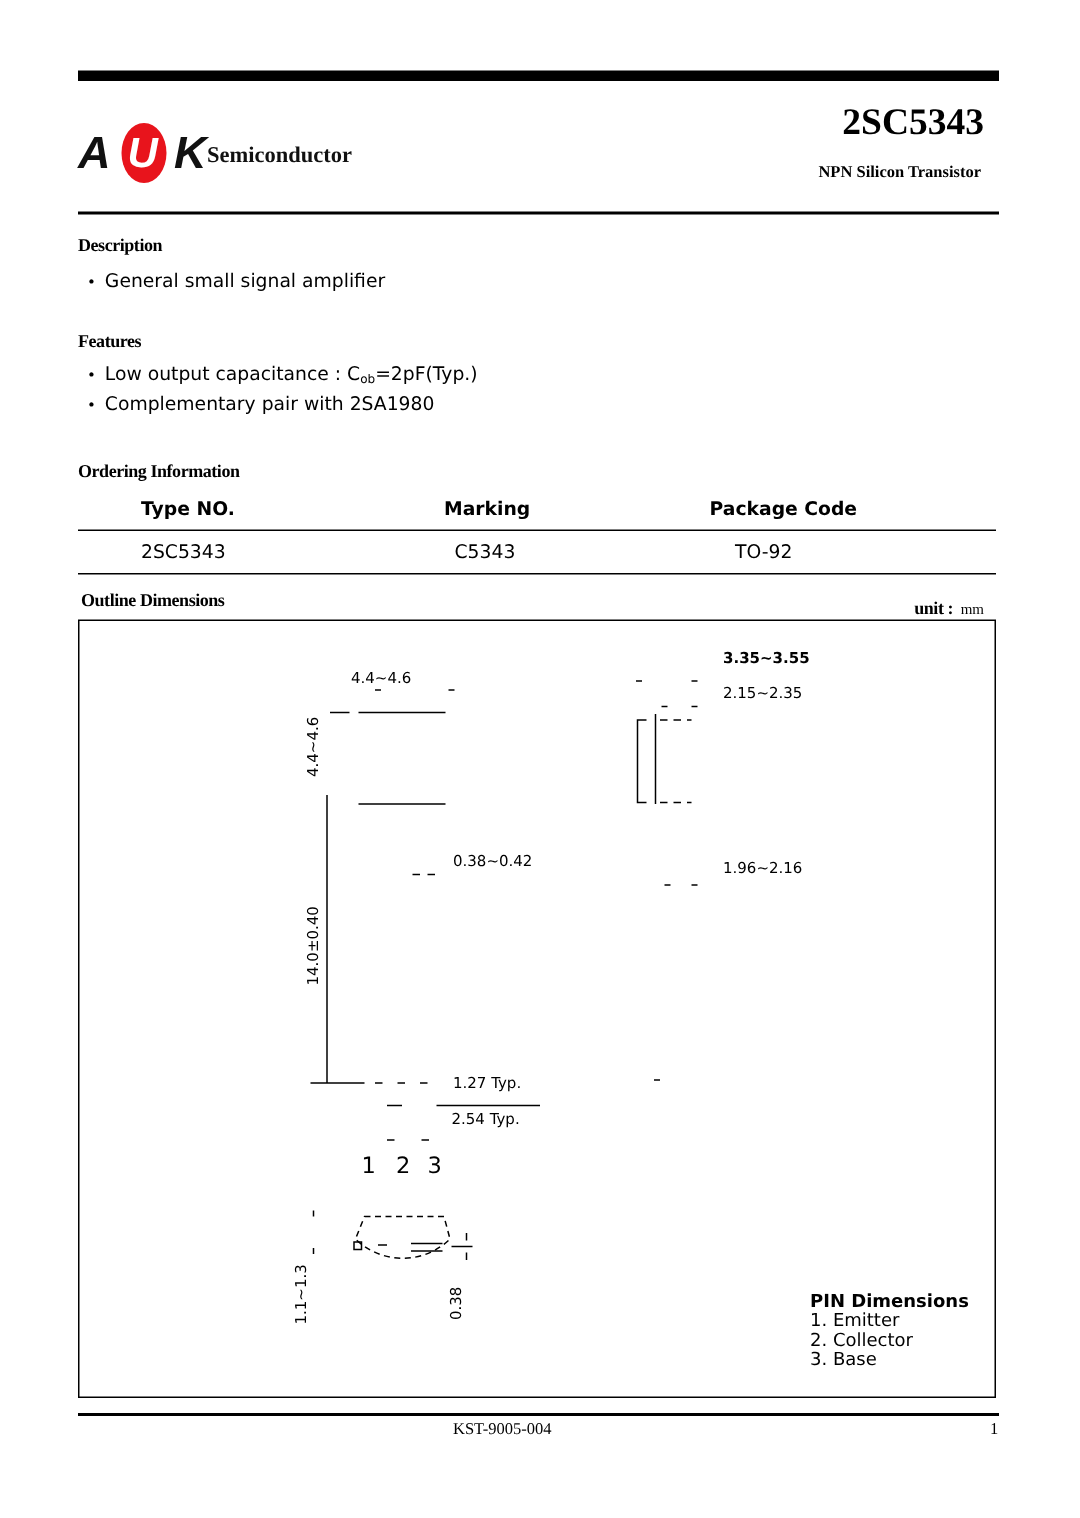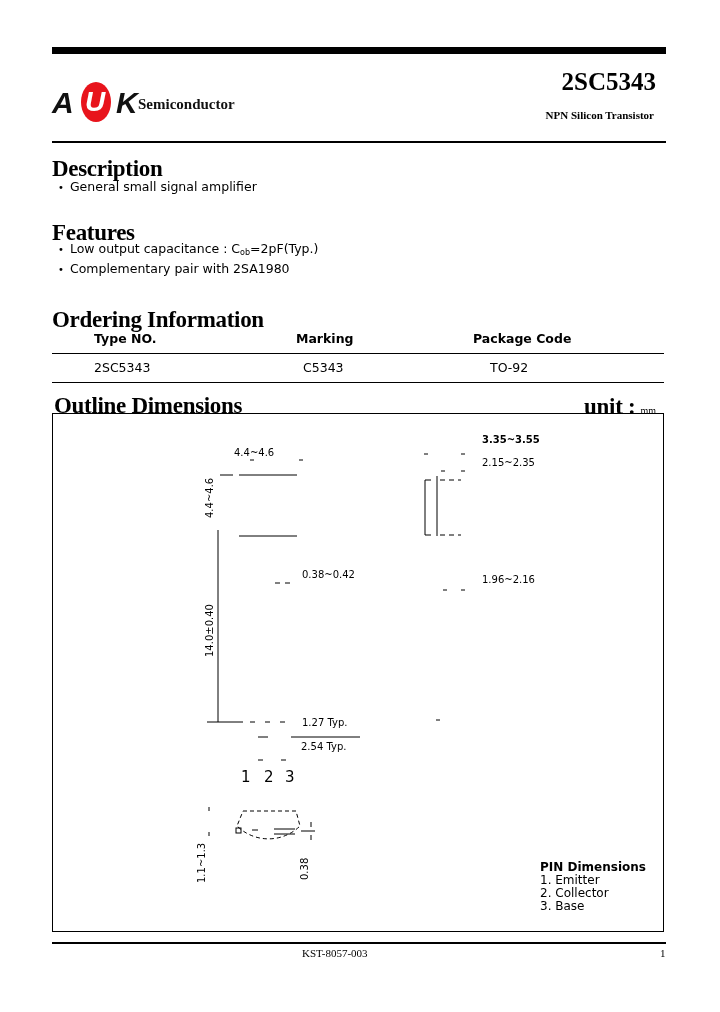--- a/index.html
+++ b/index.html
@@ -8,21 +8,21 @@
   .top-rule { left:52px; top:47px; width:614px; height:7px; background:#000; }
   .logo { left:52px; top:82px; height:40px; }
   .logo-a { position:absolute; left:0; top:4px; font-family:"Liberation Sans", sans-serif; font-weight:bold; font-style:italic; font-size:30px; color:#111; }
   .logo-u-bg { position:absolute; left:29px; top:0; width:30px; height:40px; border-radius:50%; background:#e8141c; }
   .logo-u { position:absolute; left:33px; top:4px; font-family:"Liberation Sans", sans-serif; font-weight:bold; font-style:italic; font-size:28px; color:#fff; }
   .logo-k { position:absolute; left:64px; top:4px; font-family:"Liberation Sans", sans-serif; font-weight:bold; font-style:italic; font-size:30px; color:#111; }
   .logo-semi { position:absolute; left:86px; top:14px; font-family:"Liberation Serif", serif; font-weight:bold; font-size:15px; color:#111; white-space:nowrap;text-align:center; }
   .part-no { right:64px; top:68px; font-family:"Liberation Serif", serif; font-weight:bold; font-size:25px; }
   .part-sub { right:66px; top:109px; font-family:"Liberation Serif", serif; font-weight:bold; font-size:11px; }
   .rule-2 { left:52px; top:141px; width:614px; height:2px; background:#000; }
-  .h-section { font-family:"Liberation Serif", serif; font-weight:bold; font-size:23px; letter-spacing:-0.3px; }
+  .h-section { font-family:"Liberation Serif", serif; font-weight:bold; font-size:12px; letter-spacing:-0.3px; }
   .bullet-list { font-family:"DejaVu Sans", sans-serif; font-size:12.5px; line-height:16px; }
   .bullet-list div::before { content:"\2022"; margin-right:6px; font-size:10px; }
   sub { font-size:8px; vertical-align:-2px; }
   .order-table { left:52px; top:331px; width:612px; font-family:"DejaVu Sans", sans-serif; font-size:12.5px; }
   .order-table .row { position:relative; height:22px; }
   .order-table .hdr { font-weight:bold; }
   .order-table .line { height:1px; background:#000; }
   .order-table span { position:absolute; top:0; }
   .outline-box { left:52px; top:413px; width:612px; height:519px; border:1px solid #000; box-sizing:border-box; }
   .dim { font-family:"DejaVu Sans", sans-serif; font-size:10px; position:absolute; white-space:nowrap; }
@@ -149,14 +149,14 @@
 </div>
 
 <div class="abs pin-box">
   <div class="t">PIN Dimensions</div>
   <div>1. Emitter</div>
   <div>2. Collector</div>
   <div>3. Base</div>
 </div>
 
 <div class="abs bottom-rule"></div>
-<div class="abs footer-code">KST-8057-003</div>
+<div class="abs footer-code">KST-9005-004</div>
 <div class="abs footer-page">1</div>
 
 </body></html>

